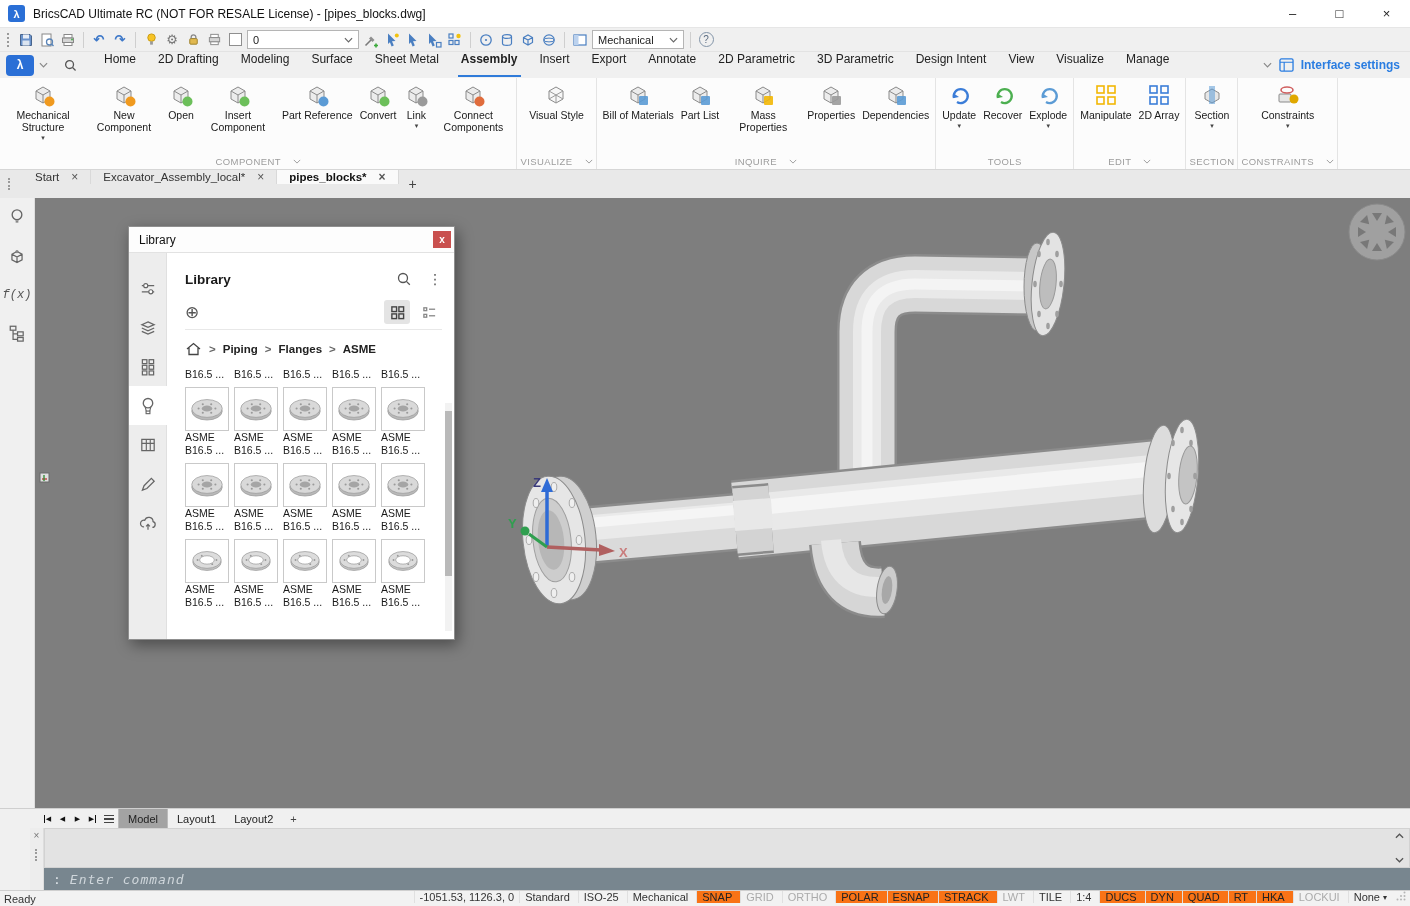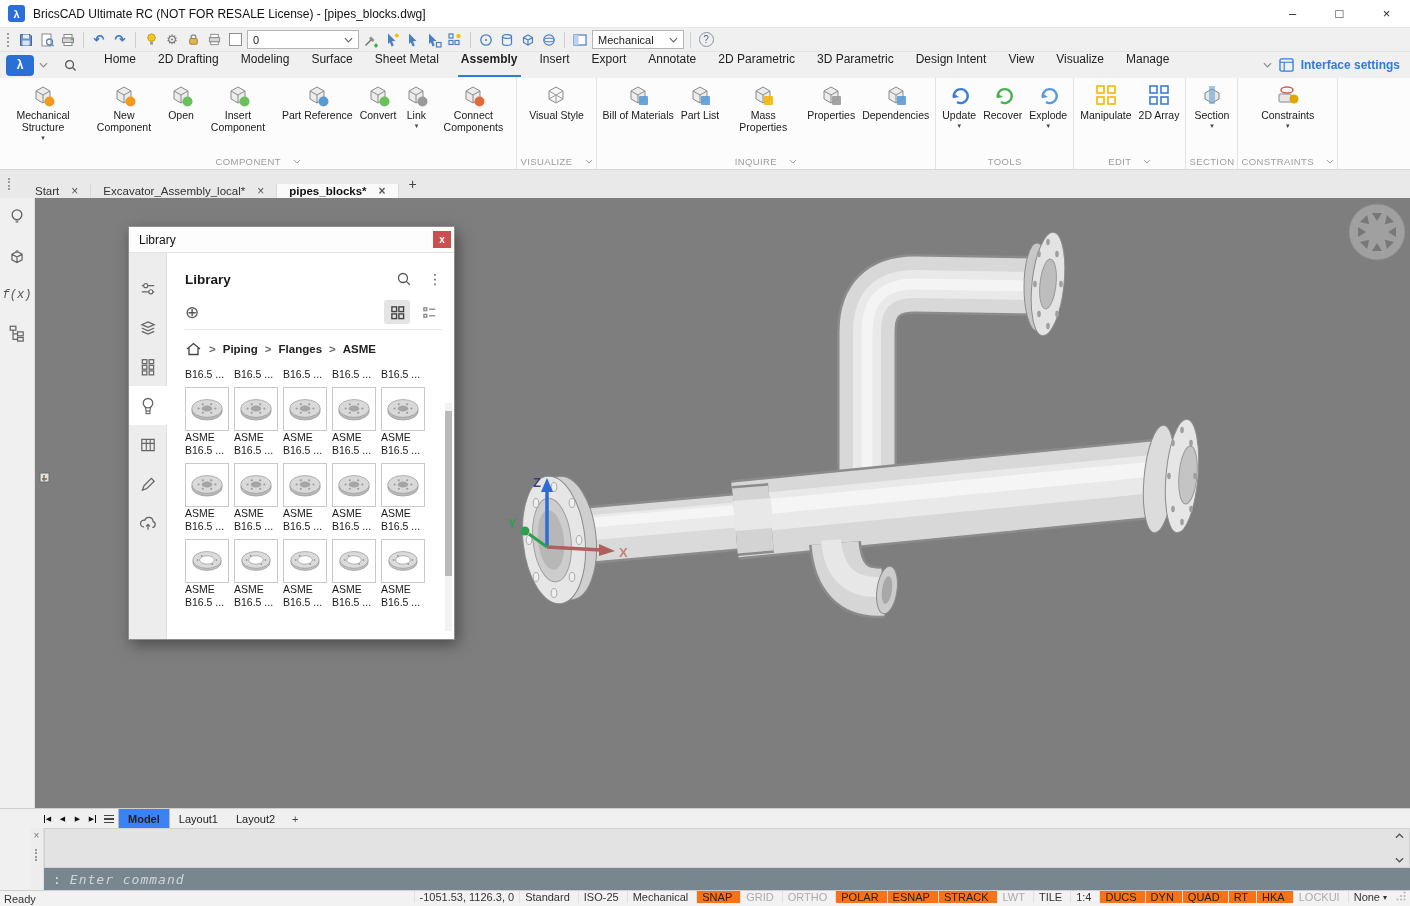--- a/index.html
+++ b/index.html
@@ -101,21 +101,21 @@
 
 
 .layoutbar{height:20px;background:#f0f0f0;border-top:1px solid #cfcfcf;display:flex;align-items:stretch;padding-left:40px;font-size:11px}
 .nav-btn{width:15px;display:flex;align-items:center;justify-content:center;font-size:7px;color:#111}
 .nav-btn.first span{border-left:1.5px solid #111;padding-left:1px}
 .nav-btn.last span{border-right:1.5px solid #111;padding-right:1px}
 .sheet-list{width:18px;display:flex;align-items:center;justify-content:center}
 .list-lines{width:10px;height:8px;border-top:1.5px solid #444;border-bottom:1.5px solid #444;position:relative}
 .list-lines::after{content:"";position:absolute;left:0;right:0;top:2.5px;height:1.5px;background:#444}
 .lt-tab{display:flex;align-items:center;padding:0 9px;color:#222;white-space:nowrap}
-.lt-tab.active{font-weight:700;background:#3b82f6;border-left:1px solid #bbb;border-right:1px solid #bbb}
+.lt-tab.active{font-weight:400;background:#a3a3a3;border-left:1px solid #bbb;border-right:1px solid #bbb}
 .lt-plus{display:flex;align-items:center;padding:0 8px;color:#444}
 
 
 .cmdpanel{height:62px;display:flex;background:#f0f0f0;padding-left:30px}
 .cmd-strip{width:14px;background:#ededed;border-right:1px solid #ddd;display:flex;flex-direction:column;align-items:center;padding-top:3px;gap:8px}
 .cmd-x{font-size:10px;color:#777;line-height:1}
 .cmd-dots{width:3px;height:12px;border-left:2px dotted #9a9a9a}
 .cmd-main{flex:1;display:flex;flex-direction:column}
 .cmd-history{flex:1;background:#e3e3e3;border:1px solid #d2d2d2;position:relative}
 .cmd-scroll{position:absolute;right:1px;top:1px;bottom:1px;width:18px;display:flex;flex-direction:column;justify-content:space-between;align-items:center;padding:3px 0;color:#555}
@@ -643,21 +643,21 @@
           <path d="M1 1l4 4 4-4" fill="none" stroke="#9c9c9c" stroke-width="1.2"></path>
         </svg>
       </div>
   </div>
 
 
 </div>
 
 <div class="doctabs">
   <div class="dt-handle"></div>
-  <div style="display:flex;align-items:flex-end">
+  <div style="display:flex;align-items:flex-start">
 
       <div class="dt">
         <span>Start</span>
         <span class="dt-close">×</span>
       </div>
 
       <div class="dt">
         <span>Excavator_Assembly_local*</span>
         <span class="dt-close">×</span>
       </div>

